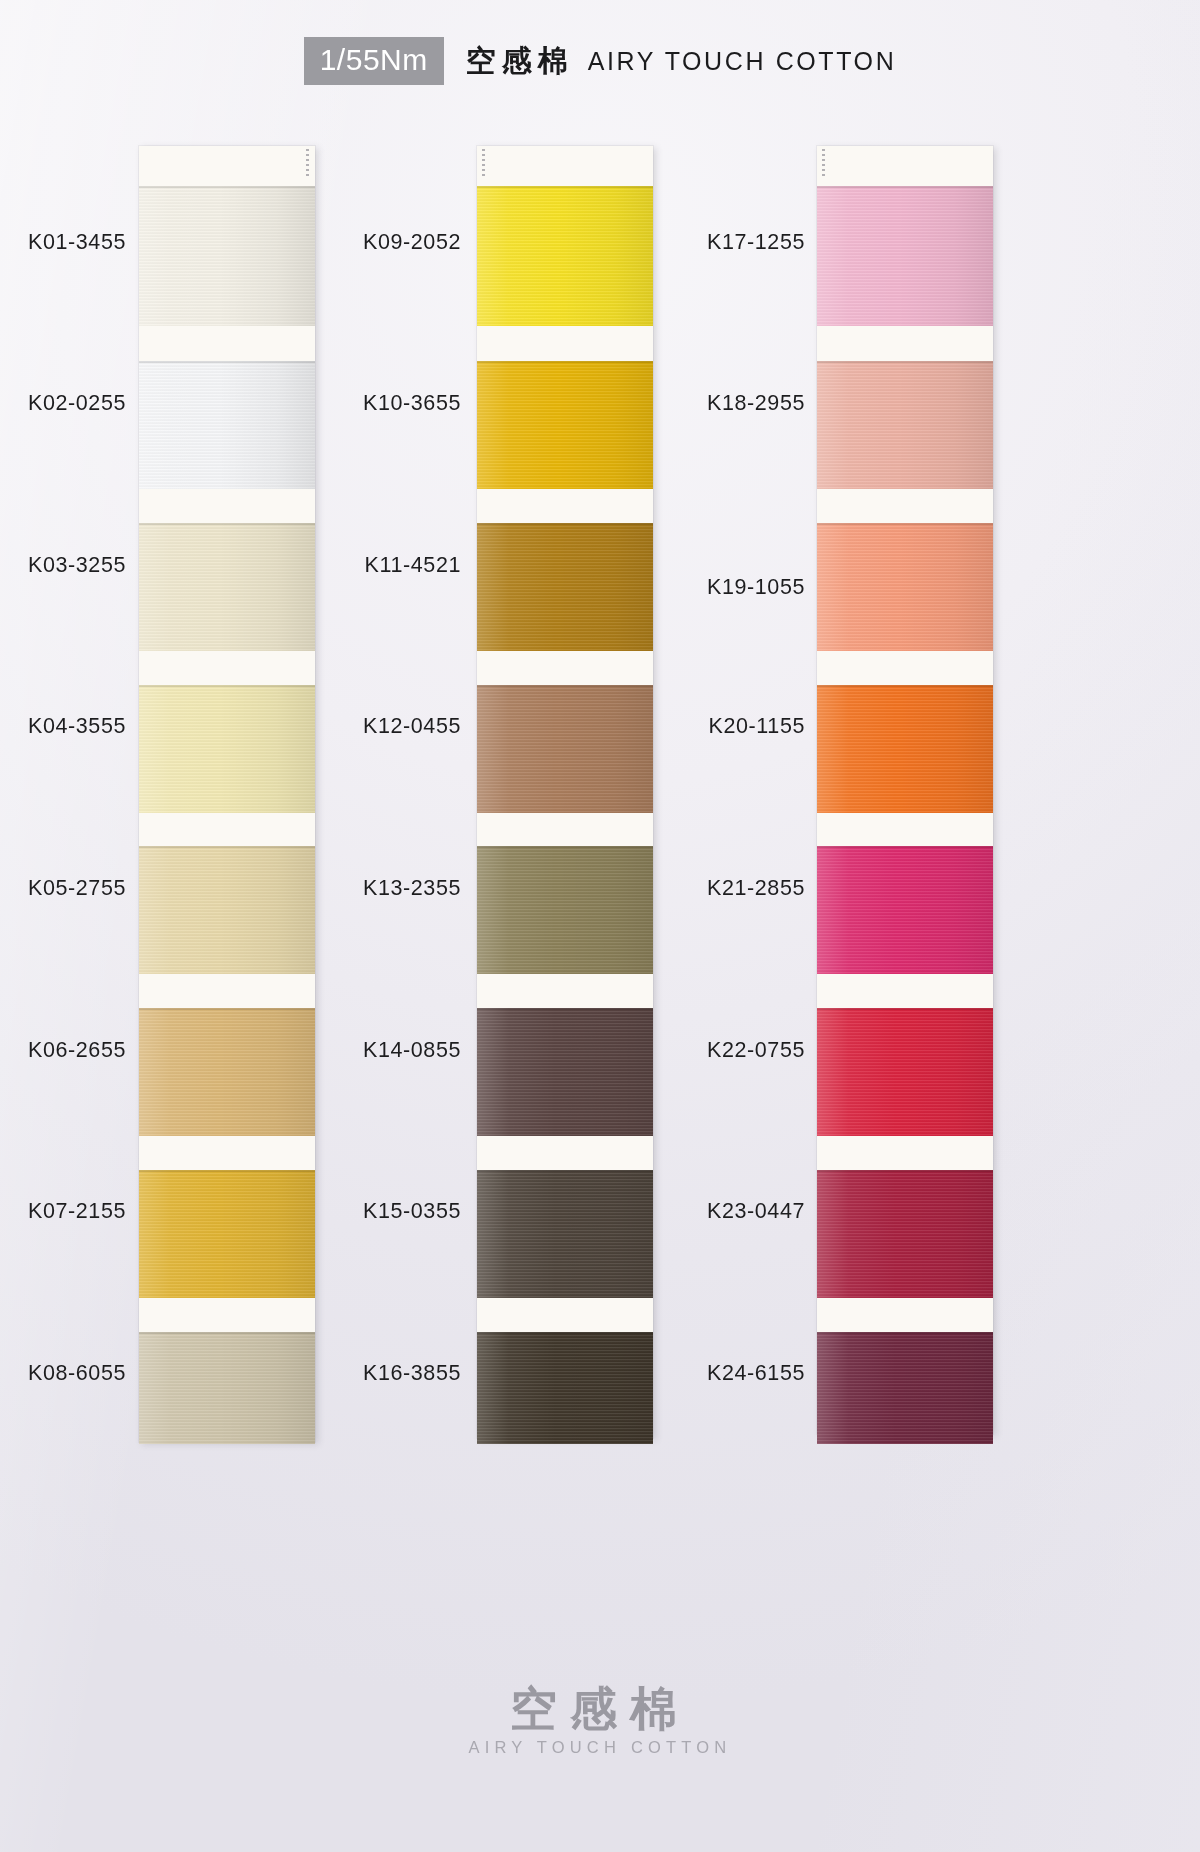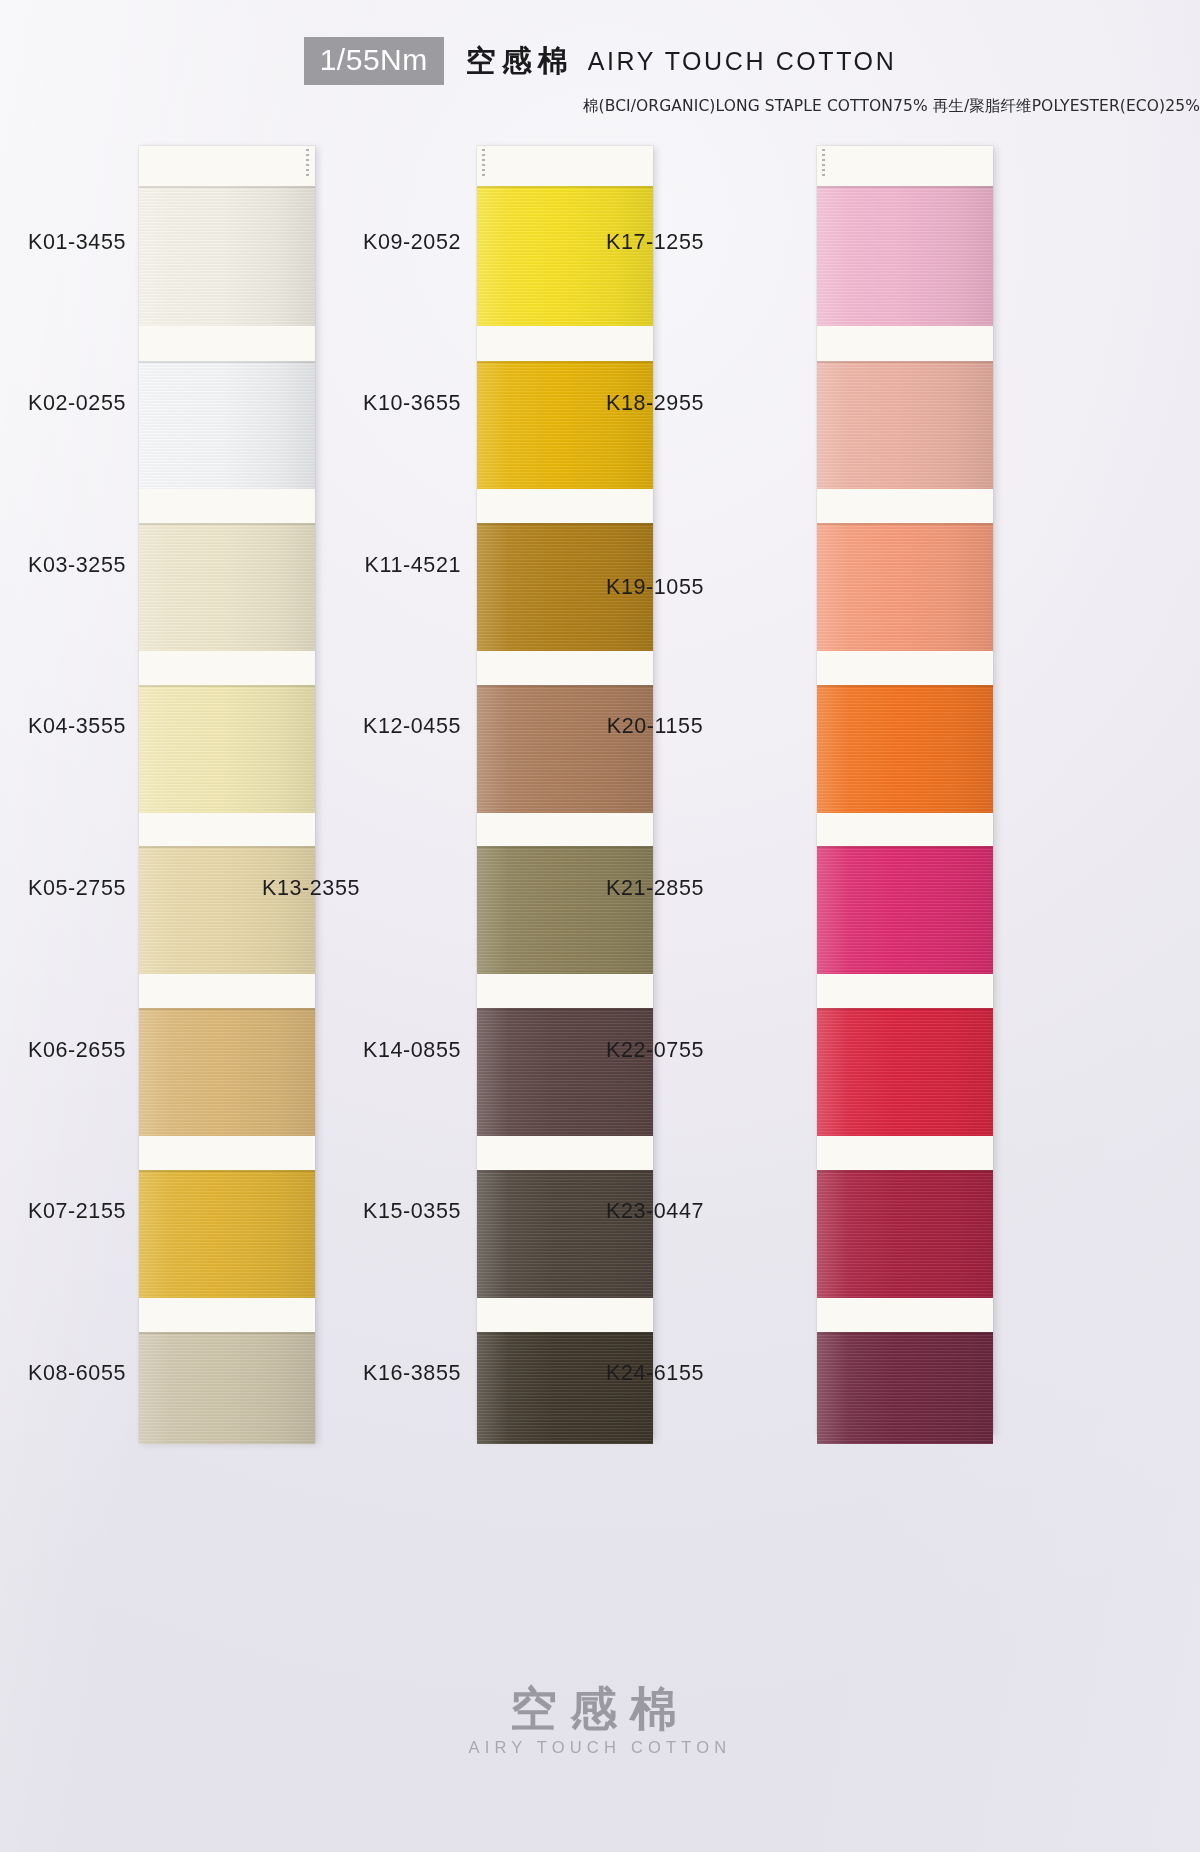--- a/index.html
+++ b/index.html
@@ -159,21 +159,21 @@
     width: 300px;
     text-align: right;
     color: #1d1d1f;
     font-size: 21.5px;
     letter-spacing: 0.6px;
     font-family: "Liberation Sans", sans-serif;
     white-space: nowrap;
   }
   .col-0 .label { left: -313px; }
   .col-1 .label { left: -316px; }
-  .col-2 .label { left: -312px; text-align: center; }
+  .col-2 .label { left: -312px; }
 
   
   .footer {
     position: absolute;
     left: 0; right: 0;
     top: 1684px;
     text-align: center;
   }
   .footer-cn {
     color: #9a99a1;
@@ -195,21 +195,20 @@
 <body>
 
 <div class="page-bg"></div>
 
 <div class="header">
   <div class="title-row">
     <span class="count-badge">1/55Nm</span>
     <span class="title-cn">空感棉</span>
     <span class="title-en">AIRY TOUCH COTTON</span>
   </div>
-  <div class="subtitle">棉(BCI/ORGANIC)LONG STAPLE COTTON75% 再生/聚脂纤维POLYESTER(ECO)25%</div>
 </div>
 
 <div class="columns">
 
   <div class="column col-0">
     <div class="card c0">
       <div class="perf top"></div>
       <div class="perf bot"></div>
     </div>
 
@@ -306,21 +305,21 @@
     </div>
     <div class="swatch" style="top: 1186px; height: 112px; background: rgb(64, 55, 43);">
       <div class="yarn"></div>
       <div class="sheen"></div>
       <div class="topedge"></div>
     </div>
     <div class="label" style="top: 84px;">K09-2052</div>
     <div class="label" style="top: 245px;">K10-3655</div>
     <div class="label" style="top: 407px;">K11-4521</div>
     <div class="label" style="top: 568px;">K12-0455</div>
-    <div class="label" style="top: 730px; text-align: center;">K13-2355</div>
+    <div class="label" style="top: 730px;">K13-2355</div>
     <div class="label" style="top: 892px;">K14-0855</div>
     <div class="label" style="top: 1053px;">K15-0355</div>
     <div class="label" style="top: 1215px;">K16-3855</div>
   </div>
 
   <div class="column col-2">
     <div class="card c2">
       <div class="perf top left-side"></div>
       <div class="perf bot left-side"></div>
     </div>

